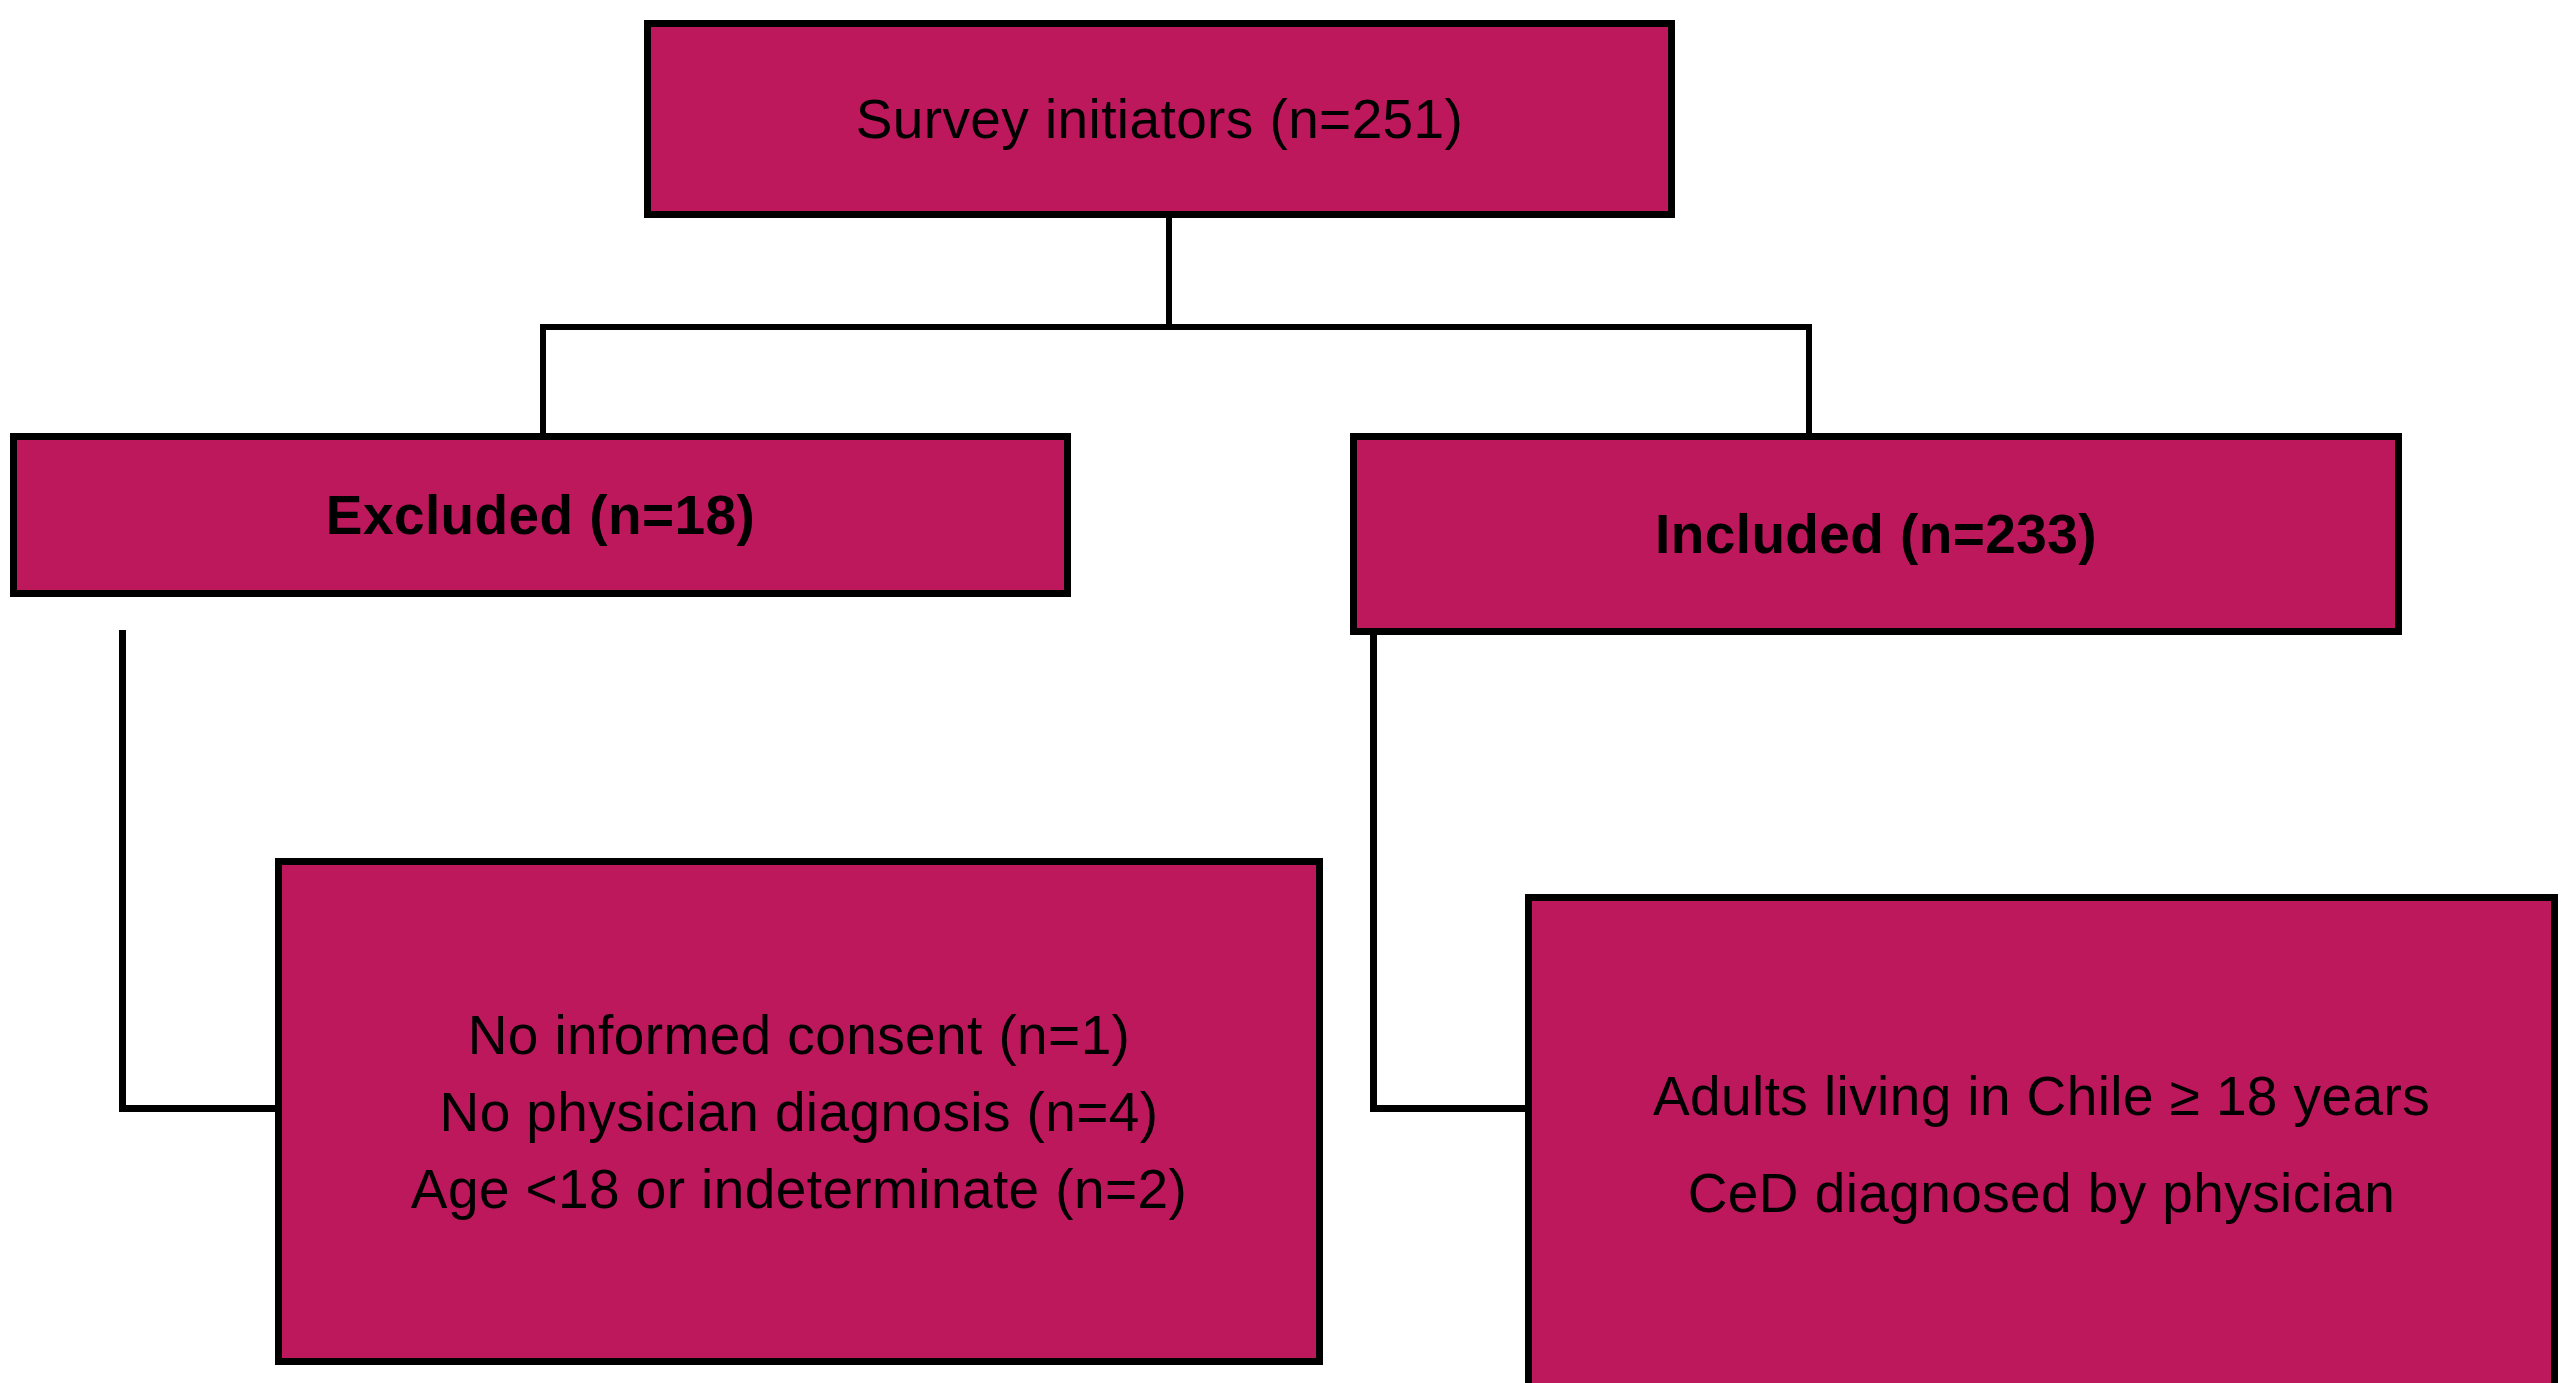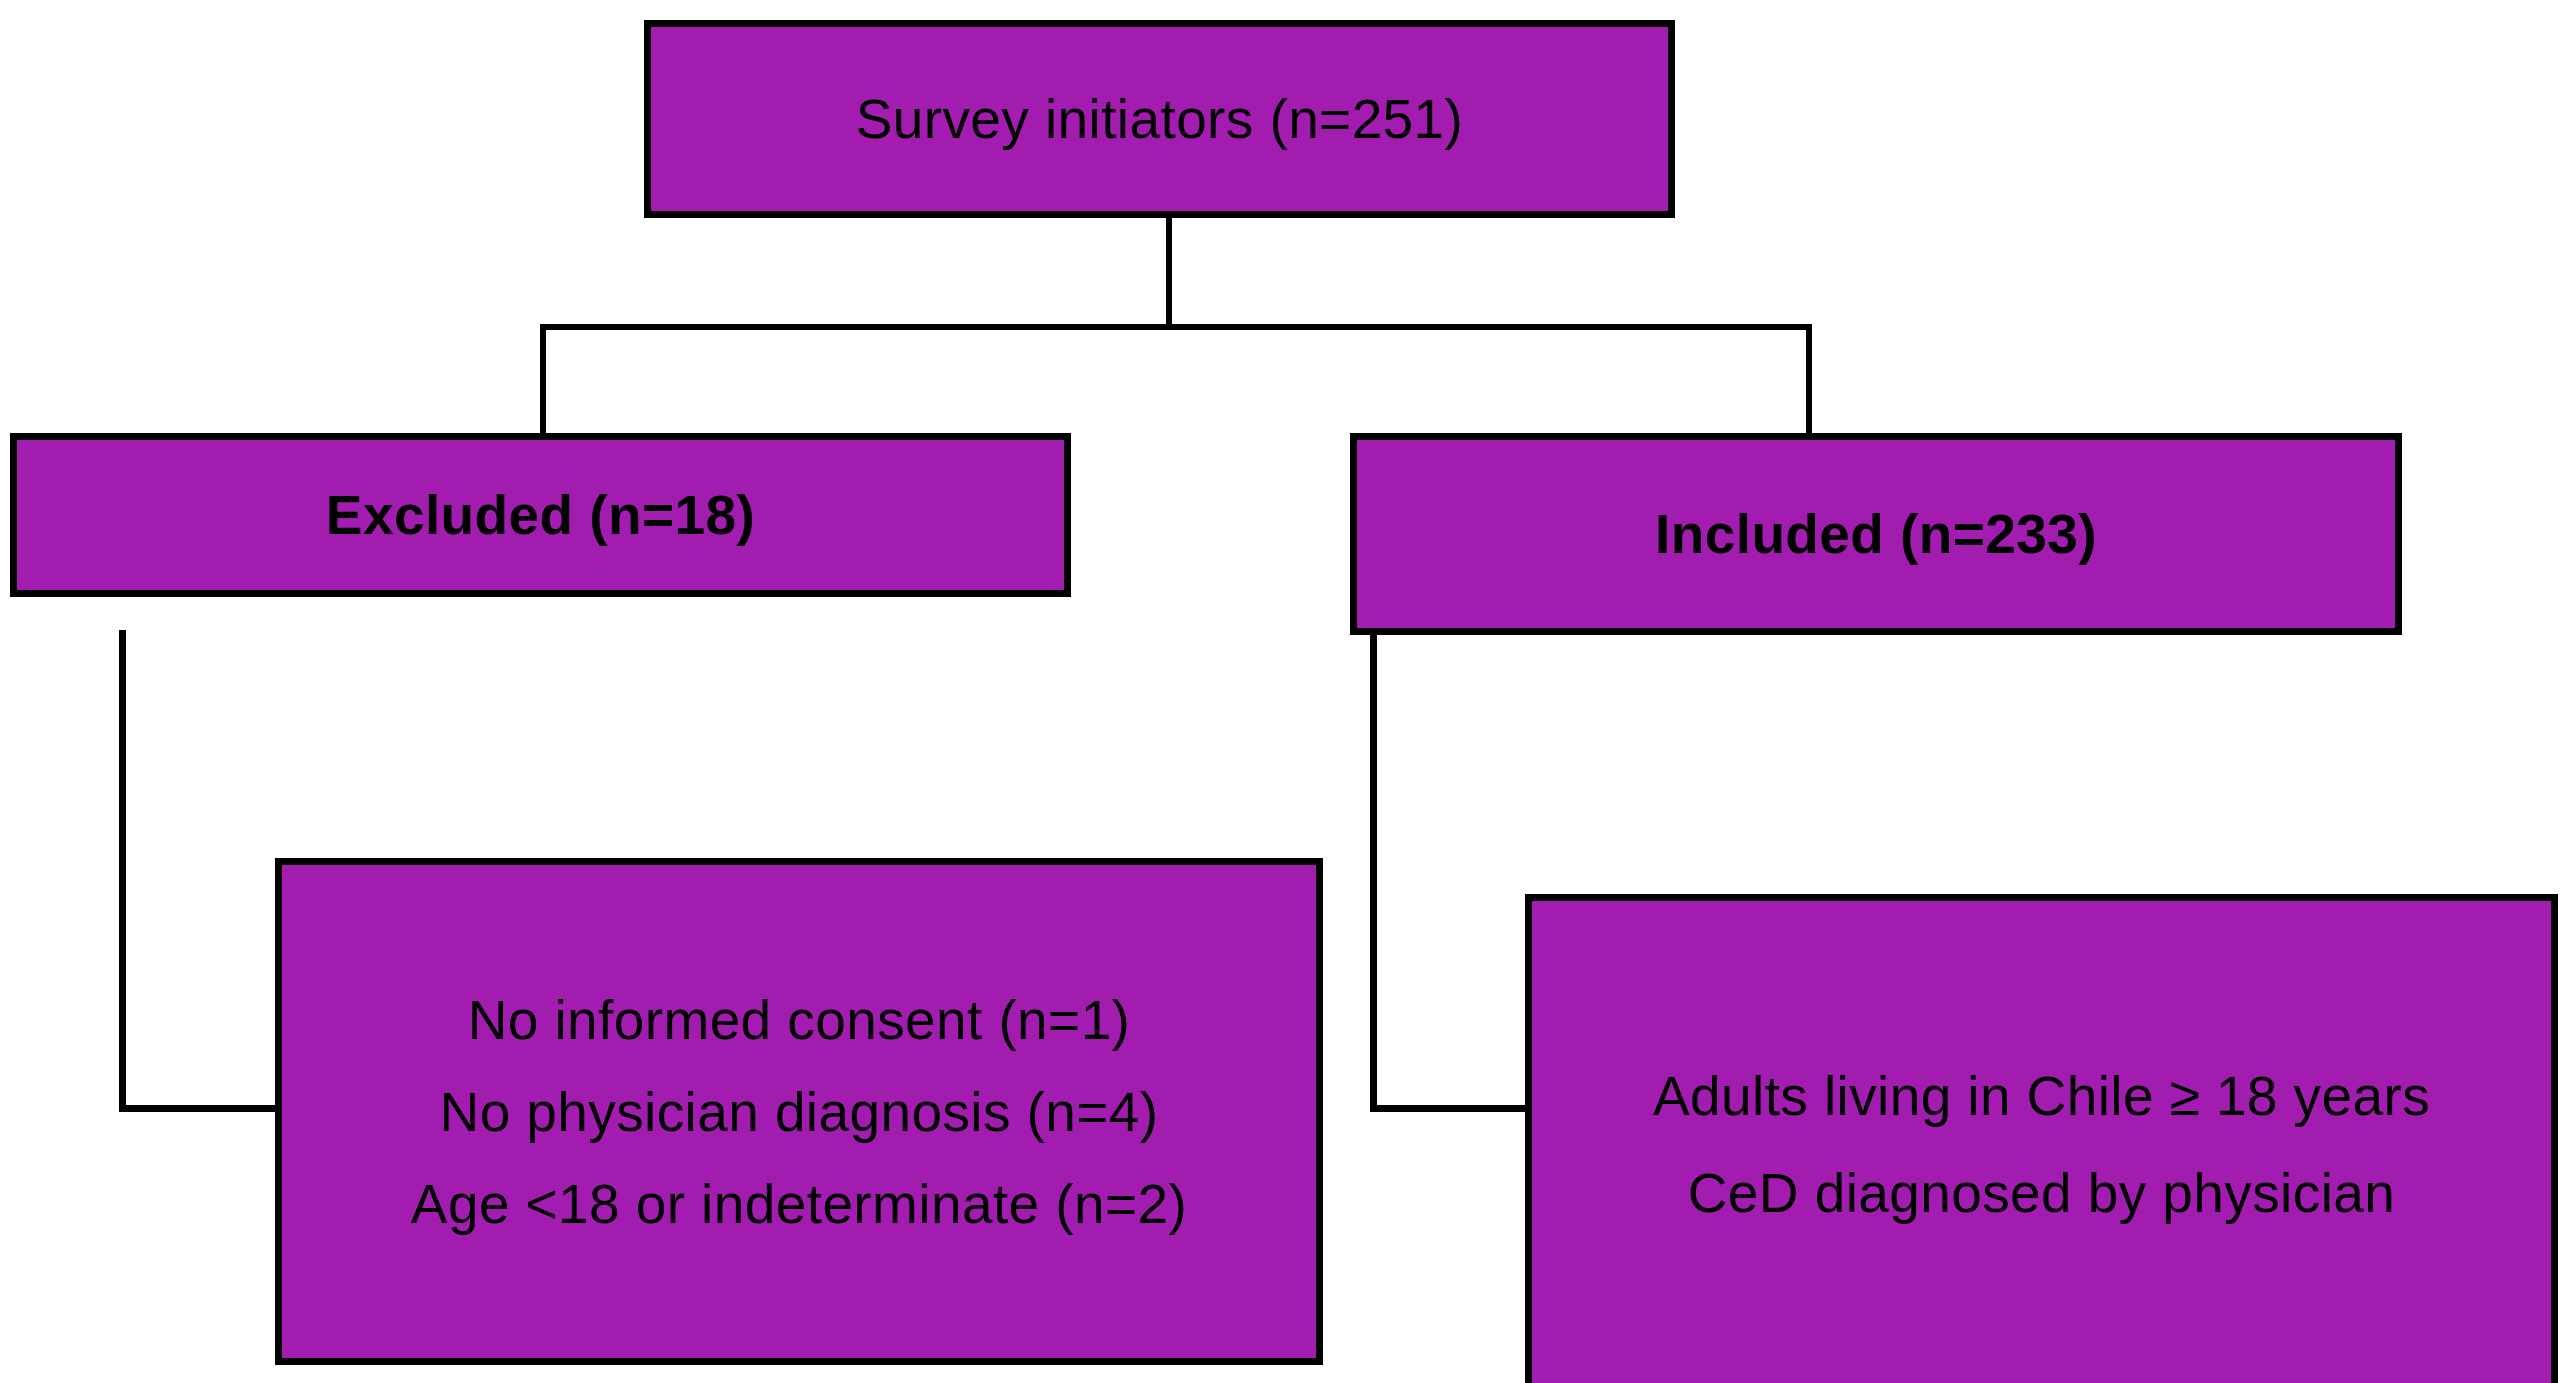--- a/index.html
+++ b/index.html
@@ -13,21 +13,21 @@
     height: 1383px;
     background: #ffffff;
     font-family: "Liberation Sans", sans-serif;
     color: #000000;
     overflow: hidden;
   }
   .node {
     position: absolute;
     box-sizing: border-box;
     border: 7.3px solid #000000;
-    background: #a21caf;
+    background: #be185d;
     display: flex;
     align-items: center;
     justify-content: center;
     text-align: center;
   }
   .node-label {
     font-size: 55px;
     line-height: 1.2;
     letter-spacing: 0.4px;
   }
@@ -37,21 +37,21 @@
   .detail-list {
     display: flex;
     flex-direction: column;
     justify-content: center;
     align-items: center;
     width: 100%;
     height: 100%;
     box-sizing: border-box;
     padding: 8.2px 11.4px;
   }
-  .detail-list.excl { gap: 28px; }
+  .detail-list.excl { gap: 13px; }
   .detail-list.incl { gap: 33px; }
   .detail-item {
     font-size: 55px;
     line-height: 64px;
     text-align: center;
     letter-spacing: 0.4px;
   }
   .connector {
     position: absolute;
     background: #000000;

